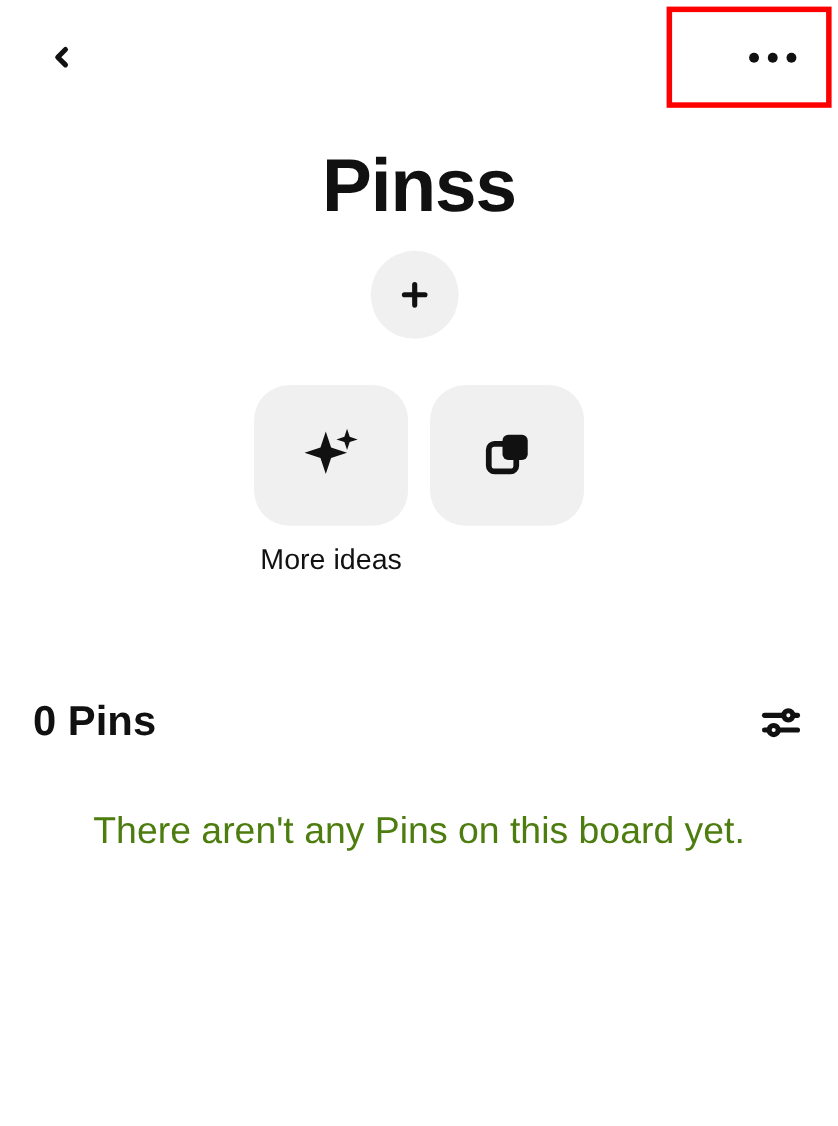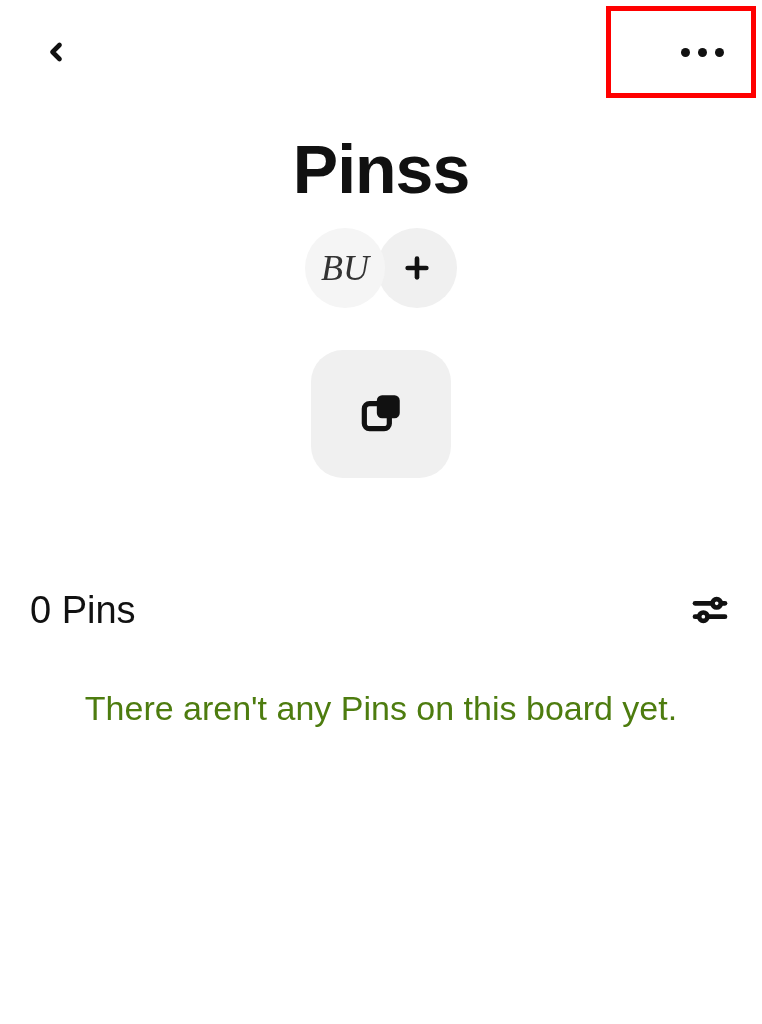--- a/index.html
+++ b/index.html
@@ -135,21 +135,21 @@
     }
     .pins-section {
       display: flex;
       justify-content: space-between;
       align-items: center;
       padding: 0 30px;
       margin-top: 110px;
     }
     .pins-count {
       font-size: 38px;
-      font-weight: 400;
+      font-weight: 700;
       color: #111;
     }
     .filter-btn {
       width: 44px;
       height: 44px;
       display: flex;
       align-items: center;
       justify-content: center;
       cursor: pointer;
     }
@@ -176,32 +176,38 @@
     <span class="dot"></span>
     <span class="dot"></span>
   </div>
 </div>
 
 <div class="highlight-box"></div>
 
 <h1 class="board-title">Pinss</h1>
 
 <div class="avatar-row">
-  <div class="avatar">
-    <span>BU</span>
-  </div>
   <div class="add-collaborator">
     <svg viewBox="0 0 24 24" fill="none" stroke="#111" stroke-width="3.5" stroke-linecap="round">
       <line x1="12" y1="5" x2="12" y2="19"></line>
       <line x1="5" y1="12" x2="19" y2="12"></line>
     </svg>
   </div>
 </div>
 
 <div class="action-row">
+  <div class="action-item">
+    <div class="action-btn">
+      <svg width="58" height="58" viewBox="0 0 48 48" fill="#111">
+        <path d="M20 6 L24 18 L36 22 L24 26 L20 38 L16 26 L4 22 L16 18 Z"></path>
+        <path d="M36 4 L38 10 L44 12 L38 14 L36 20 L34 14 L28 12 L34 10 Z"></path>
+      </svg>
+    </div>
+    <div class="action-label">More ideas</div>
+  </div>
   <div class="action-item">
     <div class="action-btn">
       <svg width="50" height="50" viewBox="0 0 48 48">
         <rect x="8" y="14" width="24" height="24" rx="5" fill="none" stroke="#111" stroke-width="5"></rect>
         <rect x="20" y="6" width="22" height="22" rx="5" fill="#111"></rect>
       </svg>
     </div>
   </div>
 </div>
 

